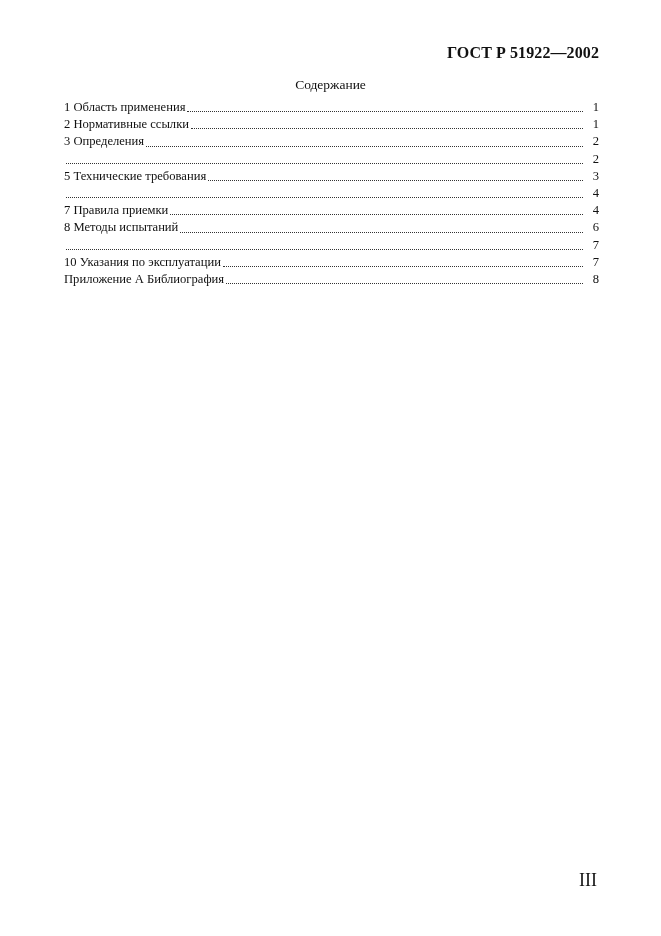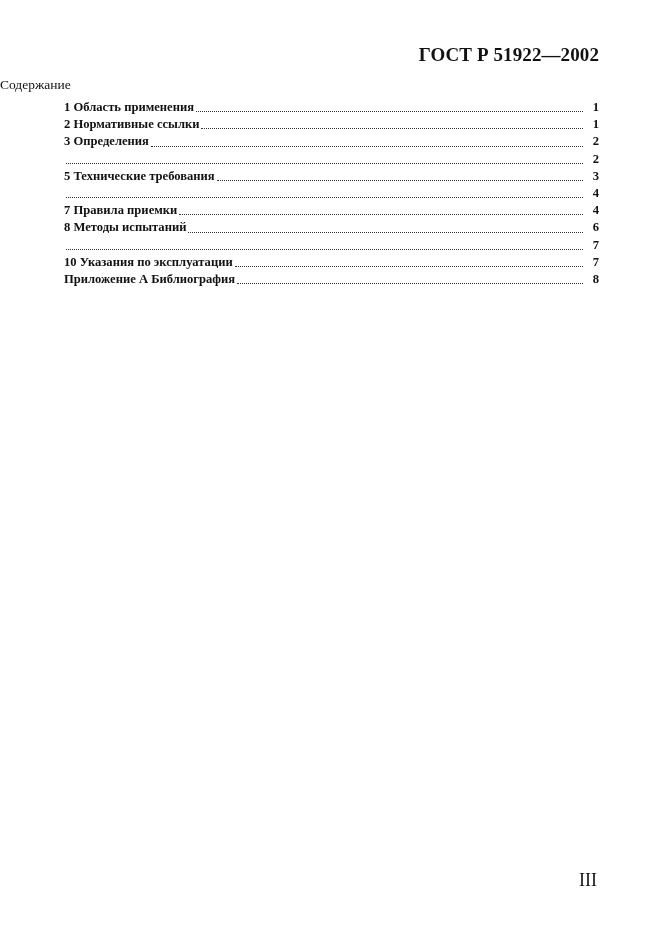--- a/index.html
+++ b/index.html
@@ -13,47 +13,47 @@
       position: relative;
       overflow: hidden;
       font-family: "Liberation Serif", "DejaVu Serif", serif;
       color: #111111;
     }
     .doc-code {
       position: absolute;
       top: 44px;
       right: 62px;
       font-weight: bold;
-      font-size: 19px;
+      font-size: 16px;
       letter-spacing: 0.1px;
     }
     .toc-title {
       position: absolute;
       top: 77px;
       left: 0;
       width: 661px;
+      text-align: center;
       font-size: 13.5px;
     }
     .toc-list {
       position: absolute;
       top: 99px;
       left: 64px;
       width: 535px;
       list-style: none;
       margin: 0;
       padding: 0;
     }
     .toc-item {
       display: flex;
       align-items: flex-start;
       height: 17.2px;
       font-size: 12.6px;
       line-height: 17.2px;
       white-space: nowrap;
-      font-weight: bold;
     }
     .toc-label {
       flex: 0 0 auto;
     }
     .toc-leader {
       flex: 1 1 auto;
       overflow: hidden;
       margin: 0 6px 0 2px;
       position: relative;
       height: 17.2px;

